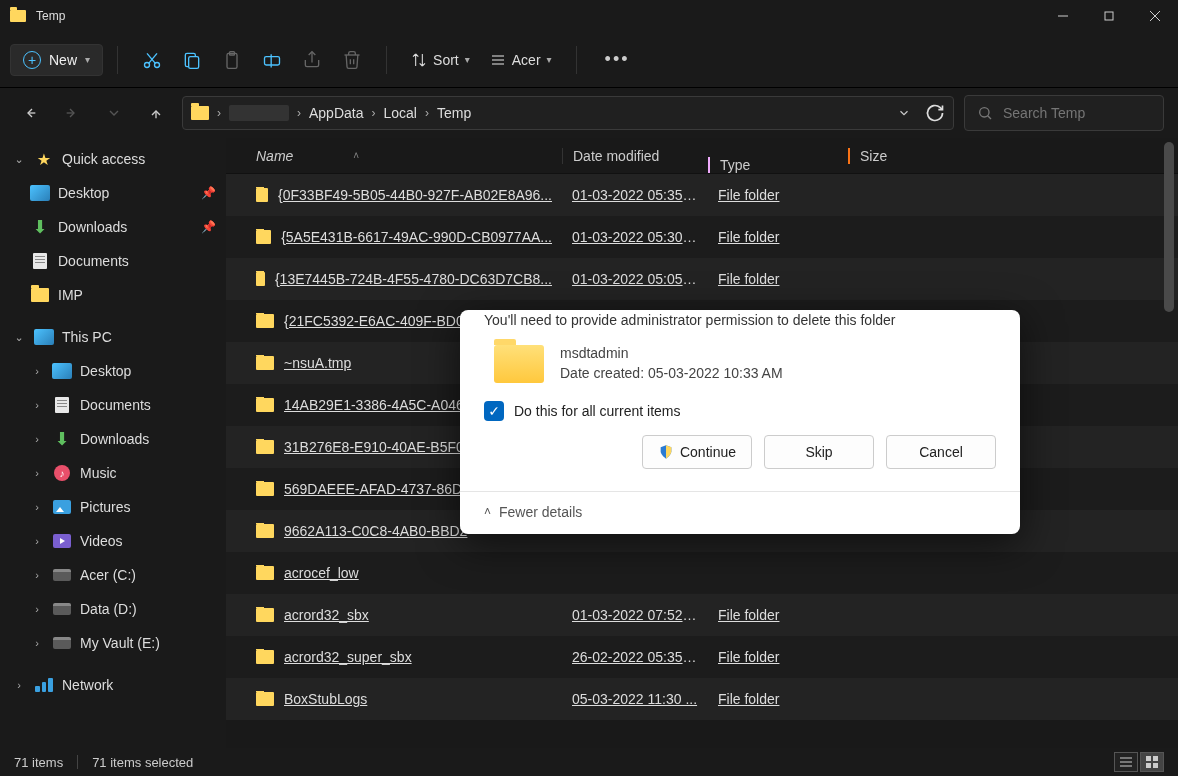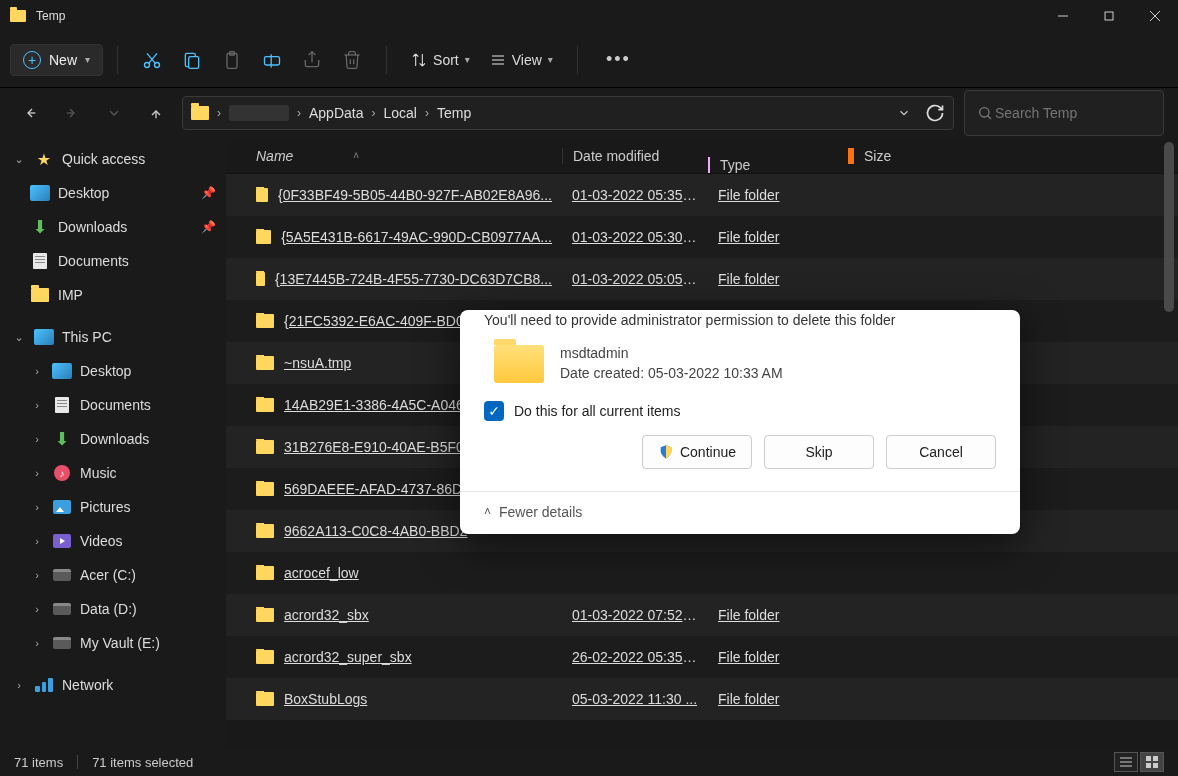--- a/index.html
+++ b/index.html
@@ -34,21 +34,21 @@
 .nav-arrow.dim { color: #555; }
 .nav-arrow svg { width: 16px; height: 16px; }
 .addrbar { flex: 1; height: 34px; border: 1px solid #3a3a3a; border-radius: 4px; background: #202020; display: flex; align-items: center; padding: 0 8px; gap: 8px; }
 .addrbar .folder-ico { width: 18px; height: 14px; background: #ffd75e; border-radius: 1px; position: relative; flex-shrink:0; }
 .addrbar .folder-ico::before { content:""; position:absolute; top:-3px; left:0; width:8px; height:3px; background:#ffd75e; border-radius:1px 1px 0 0; }
 .addrbar .crumb-hidden { width: 60px; height: 16px; background: #333; border-radius: 2px; }
 .addrbar .sep { color: #aaa; font-size: 12px; }
 .addrbar .crumb { color: #ddd; cursor:pointer; }
 .addrbar .right { margin-left: auto; display: flex; gap: 14px; align-items:center; }
 .refresh-btn { width: 20px; height: 20px; color: #ddd; cursor:pointer; }
-.searchbox { width: 200px; height: 46px; border: 1px solid #3a3a3a; border-radius: 4px; background: #202020; display: flex; align-items: center; padding: 0 12px; gap: 2px; color: #777; }
+.searchbox { width: 200px; height: 36px; border: 1px solid #3a3a3a; border-radius: 4px; background: #202020; display: flex; align-items: center; padding: 0 12px; gap: 10px; color: #777; }
 .searchbox input { background: transparent; border: none; outline: none; color: #ddd; width: 100%; font-size: 14px; }
 .searchbox svg { width: 16px; height: 16px; flex-shrink:0; }
 
 
 .main { display: flex; height: calc(100% - 32px - 56px - 50px - 28px); }
 .sidebar { width: 226px; background: #1a1a1a; padding: 4px 0; overflow-y: auto; }
 
 .side-item { display: flex; align-items: center; height: 34px; padding: 0 8px 0 12px; gap: 8px; cursor:pointer; color: #ddd; }
 .side-item .exp { width: 14px; text-align: center; color: #aaa; font-size: 11px; }
 .side-item.indent { padding-left: 30px; }
@@ -71,21 +71,21 @@
 .net-ico{width:18px;height:14px; display:flex; align-items:flex-end; gap:2px;}
 .net-ico span{width:5px; background:#3aa0e0; border-radius:1px;}
 
 
 .filepane { flex: 1; background: #191919; display:flex; flex-direction:column; position:relative; }
 .colhead { display: flex; height: 36px; align-items: center; color: #ccc; border-bottom: 1px solid #111; padding-left: 20px; position: relative; }
 .colhead .col { padding: 0 10px; position:relative; }
 .colhead .col.name { width: 316px; display:flex; align-items:center; gap:60px;font-style:italic;}
 .colhead .col.date { width: 146px; border-left: 1px solid #333;}
 .colhead .col.type { width: 140px; border-left: 2px solid #f0abfc; margin-top: 18px;}
-.colhead .col.size { width: 110px; border-left: 6px solid #f97316;}
+.colhead .col.size { width: 110px; border-left: 2px solid #f97316;}
 .sort-arrow { color:#888; font-size:10px; }
 
 .filelist { flex:1; overflow-y: auto; }
 .row { display: flex; align-items: center; height: 42px; padding-left: 20px; cursor:pointer; }
 .row:nth-child(odd) { background: #232323; }
 .row:nth-child(even) { background: #1c1c1c; }
 .row .cell { padding: 0 10px; white-space: nowrap; overflow: hidden; text-overflow: ellipsis; color:#ddd;text-decoration:underline; }
 .row .cell.name { width: 316px; display:flex; align-items:center; gap:10px; }
 .row .cell.date { width: 146px; }
 .row .cell.type { width: 140px; }
@@ -201,21 +201,21 @@
       </svg>
     <span>Sort</span>
     <span class="chev">▾</span>
   </div>
   <div class="tb-text">
     <svg viewBox="0 0 24 24" fill="none" stroke="currentColor" stroke-width="1.6">
         <line x1="3" y1="6" x2="21" y2="6"></line>
         <line x1="3" y1="12" x2="21" y2="12"></line>
         <line x1="3" y1="18" x2="21" y2="18"></line>
       </svg>
-    <span>View</span>
+    <span>Acer</span>
     <span class="chev">▾</span>
   </div>
   <div class="tb-sep"></div>
   <div class="more-dots">•••</div>
 </div>
 
 <div class="navbar">
   <div class="nav-arrow">
       <svg viewBox="0 0 24 24" fill="none" stroke="currentColor" stroke-width="2">
         <polyline points="15 18 9 12 15 6"></polyline>
@@ -402,21 +402,21 @@
             <span class="folder-mini"></span>
             <span>{5A5E431B-6617-49AC-990D-CB0977AA...</span>
           </div>
           <div class="cell date">01-03-2022 05:30 ...</div>
           <div class="cell type">File folder</div>
           <div class="cell size"></div>
         </div>
         <div class="row">
           <div class="cell name">
             <span class="folder-mini"></span>
-            <span>{13E7445B-724B-4F55-7730-DC63D7CB8...</span>
+            <span>{13E7445B-724B-4F55-4780-DC63D7CB8...</span>
           </div>
           <div class="cell date">01-03-2022 05:05 ...</div>
           <div class="cell type">File folder</div>
           <div class="cell size"></div>
         </div>
         <div class="row">
           <div class="cell name">
             <span class="folder-mini"></span>
             <span>{21FC5392-E6AC-409F-BD0A</span>
           </div>

